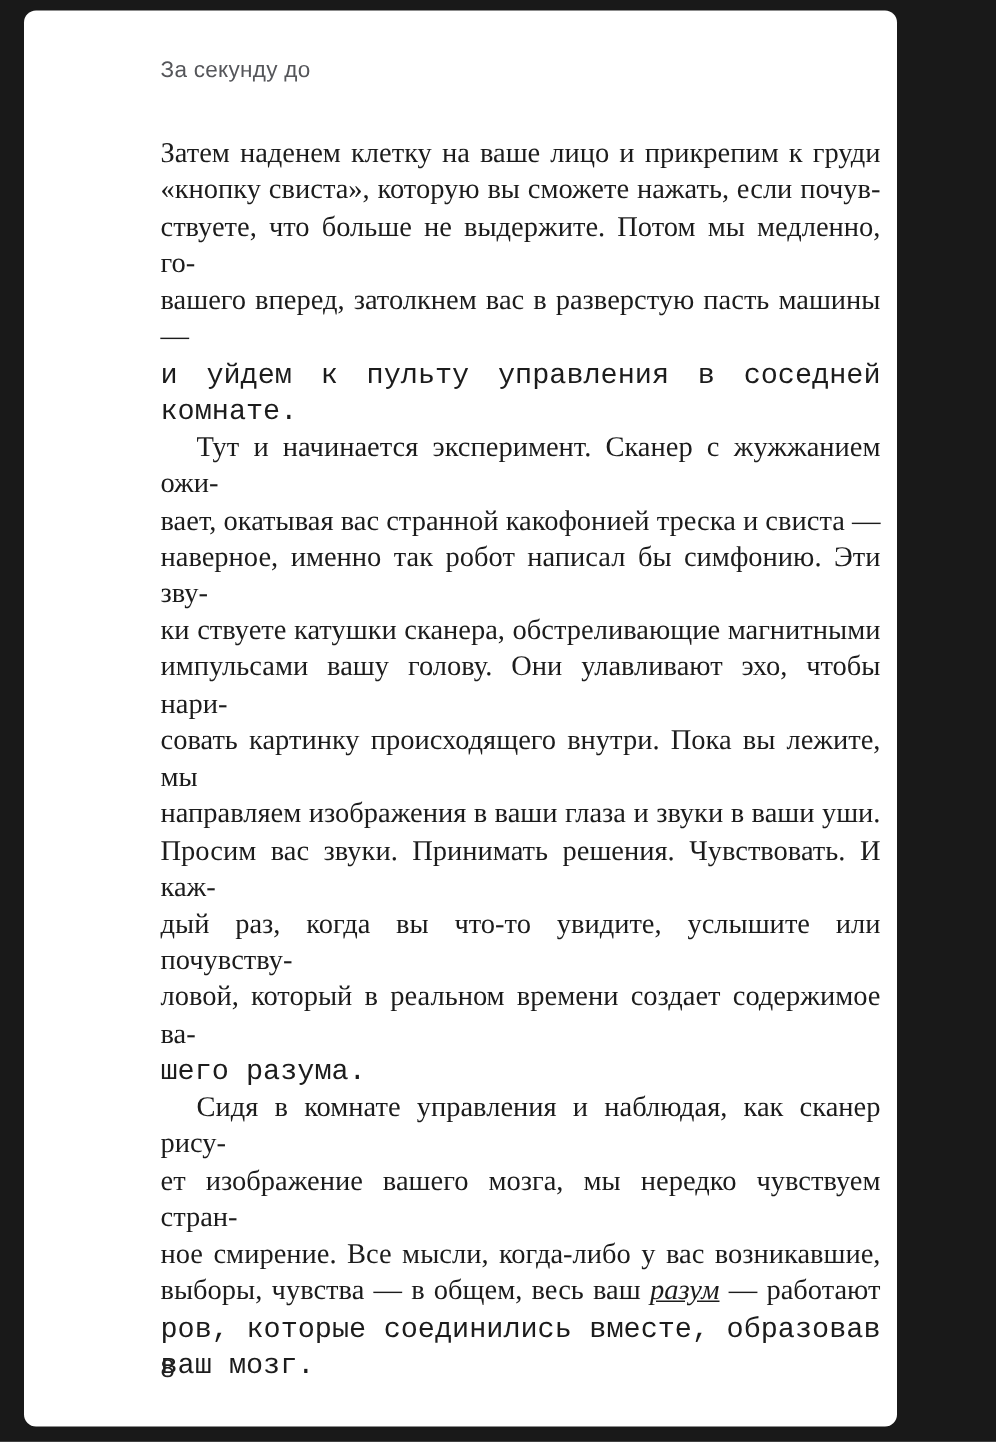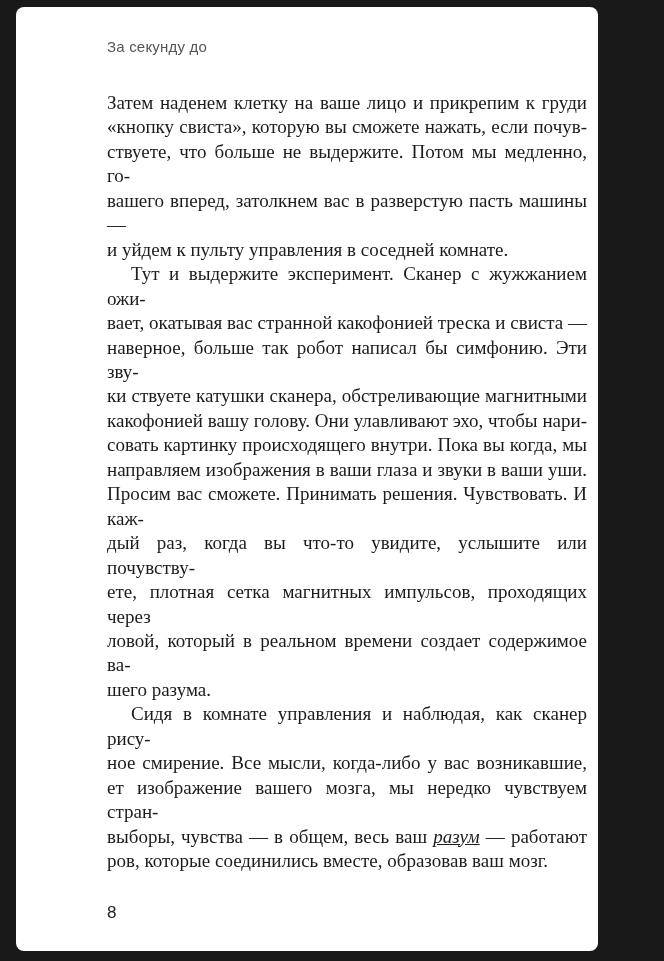--- a/index.html
+++ b/index.html
@@ -44,20 +44,21 @@
     color: #1c1c1c;
   }
   .para { margin: 0; }
   .line {
     text-align: justify;
     text-align-last: justify;
   }
   .line.last {
     text-align: justify;
     text-align-last: left;
+    font-family: Liberation Mono, monospace;
   }
   .para.indent .line:first-child {
     text-indent: 24px;
   }
   .line i { font-style: italic; text-decoration: underline; }
   .page-number {
     position: absolute;
     left: 91px;
     top: 896px;
     font-family: "Liberation Sans", sans-serif;
@@ -73,36 +74,35 @@
     <div class="running-head">За секунду до</div>
     <div class="body-text">
         <div class="para">
           <div class="line">Затем наденем клетку на ваше лицо и прикрепим к груди</div>
           <div class="line">«кнопку свиста», которую вы сможете нажать, если почув-</div>
           <div class="line">ствуете, что больше не выдержите. Потом мы медленно, го-</div>
           <div class="line">вашего вперед, затолкнем вас в разверстую пасть машины —</div>
           <div class="line last">и уйдем к пульту управления в соседней комнате.</div>
         </div>
         <div class="para indent">
-          <div class="line">Тут и выдержите эксперимент. Сканер с жужжанием ожи-</div>
+          <div class="line">Тут и начинается эксперимент. Сканер с жужжанием ожи-</div>
           <div class="line">вает, окатывая вас странной какофонией треска и свиста —</div>
-          <div class="line">наверное, больше так робот написал бы симфонию. Эти зву-</div>
+          <div class="line">наверное, именно так робот написал бы симфонию. Эти зву-</div>
           <div class="line">ки ствуете катушки сканера, обстреливающие магнитными</div>
-          <div class="line">какофонией вашу голову. Они улавливают эхо, чтобы нари-</div>
-          <div class="line">совать картинку происходящего внутри. Пока вы когда, мы</div>
+          <div class="line">импульсами вашу голову. Они улавливают эхо, чтобы нари-</div>
+          <div class="line">совать картинку происходящего внутри. Пока вы лежите, мы</div>
           <div class="line">направляем изображения в ваши глаза и звуки в ваши уши.</div>
-          <div class="line">Просим вас сможете. Принимать решения. Чувствовать. И каж-</div>
+          <div class="line">Просим вас звуки. Принимать решения. Чувствовать. И каж-</div>
           <div class="line">дый раз, когда вы что-то увидите, услышите или почувству-</div>
-          <div class="line">ете, плотная сетка магнитных импульсов, проходящих через</div>
           <div class="line">ловой, который в реальном времени создает содержимое ва-</div>
           <div class="line last">шего разума.</div>
         </div>
         <div class="para indent">
           <div class="line">Сидя в комнате управления и наблюдая, как сканер рису-</div>
+          <div class="line">ет изображение вашего мозга, мы нередко чувствуем стран-</div>
           <div class="line">ное смирение. Все мысли, когда-либо у вас возникавшие,</div>
-          <div class="line">ет изображение вашего мозга, мы нередко чувствуем стран-</div>
           <div class="line"><span>выборы, чувства — в общем, весь ваш </span><i>разум</i><span> — работают</span></div>
           <div class="line last">ров, которые соединились вместе, образовав ваш мозг.</div>
         </div>
       </div>
     <div class="page-number">8</div>
   </div>
 </div>
 
 </body></html>

